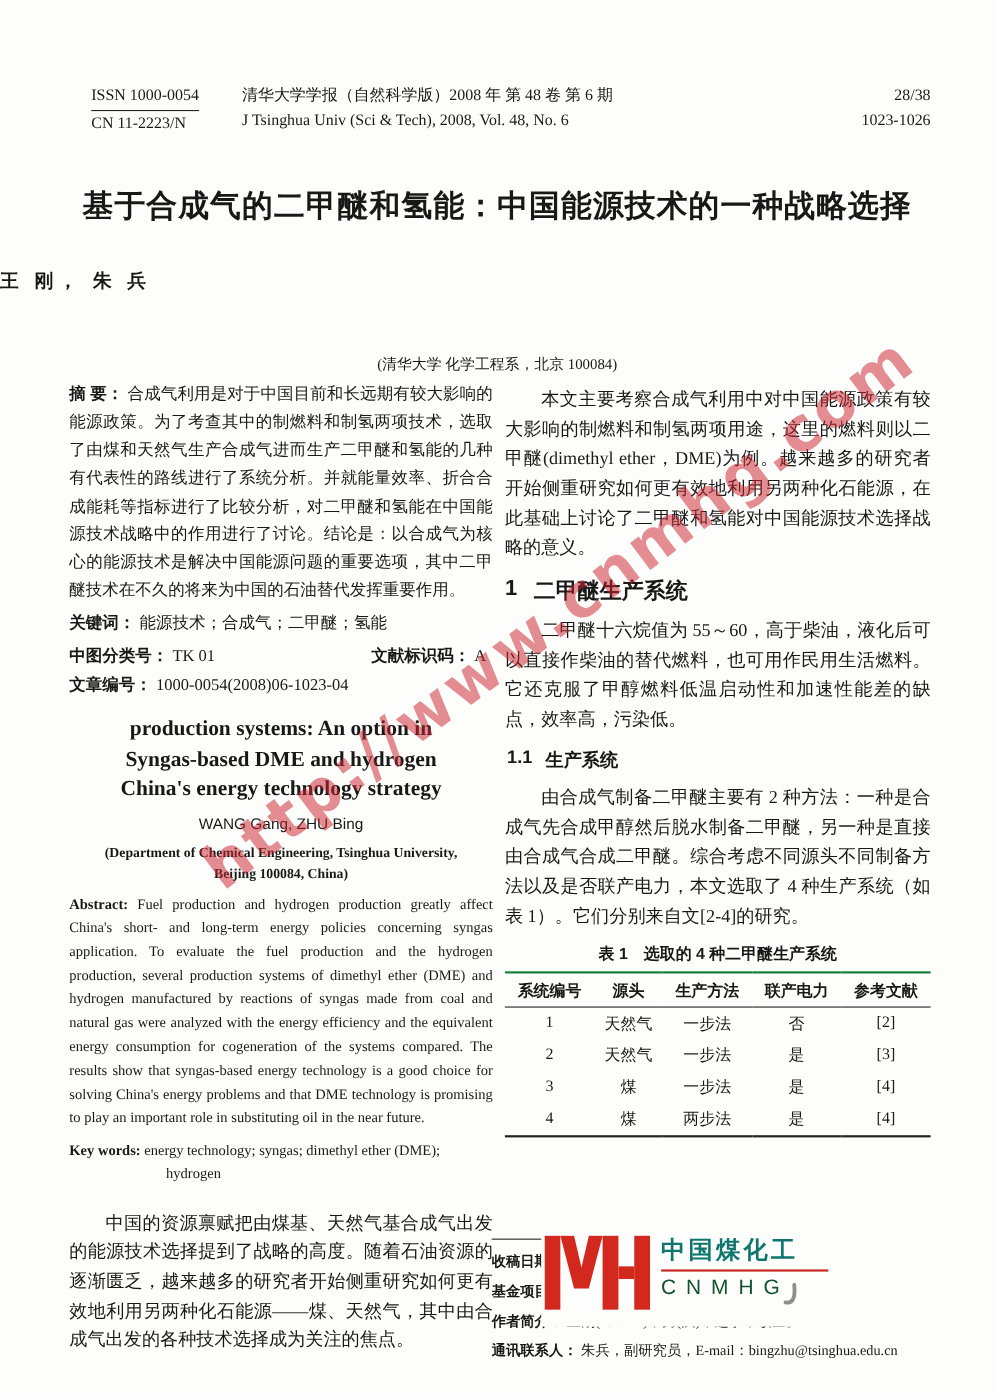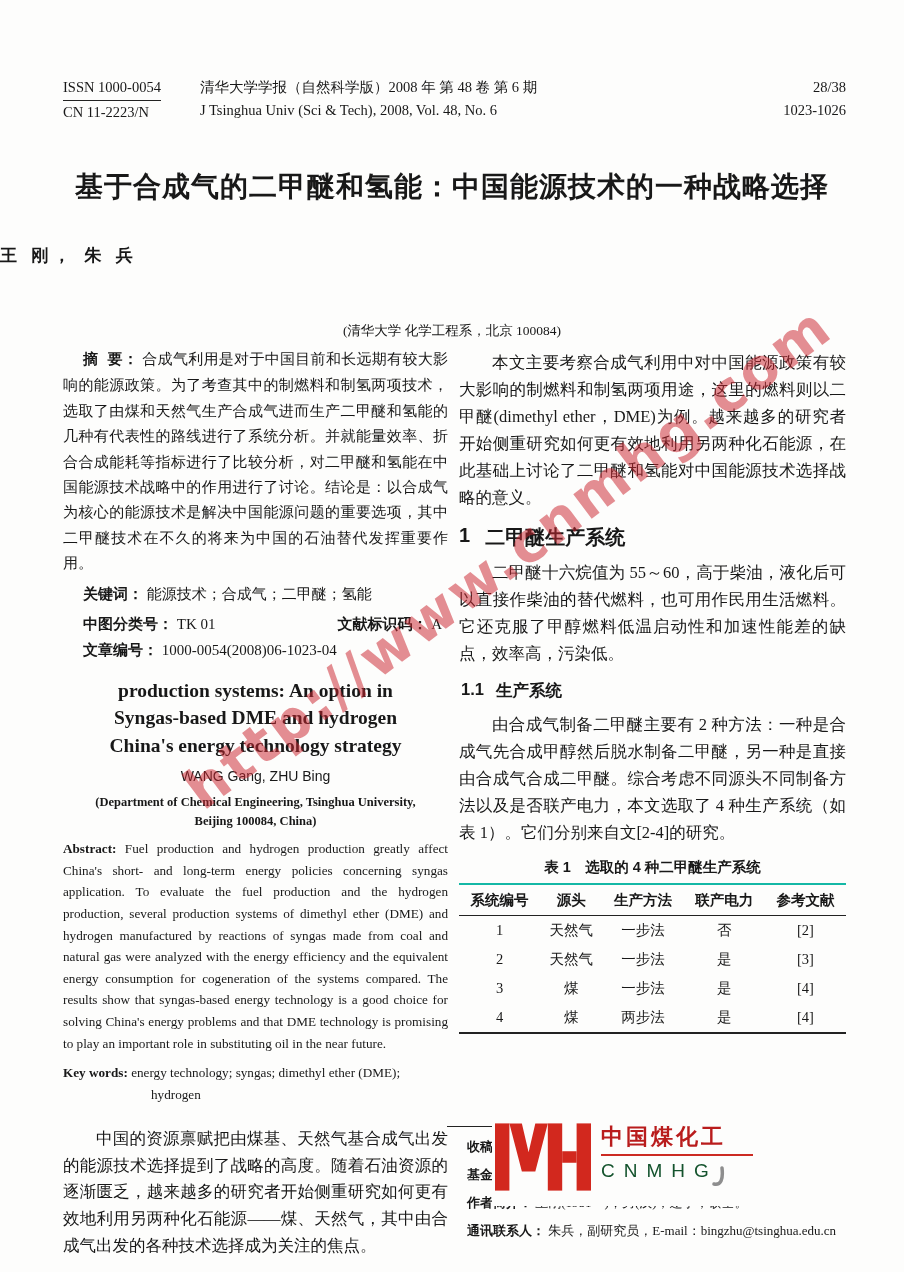--- a/index.html
+++ b/index.html
@@ -2,38 +2,38 @@
 <html><head>
 <meta charset="utf-8">
 <style>
   html,body{margin:0;padding:0;background:#e8e8e8;}
   .page{position:relative;width:904px;height:1272px;margin:0 auto;background:#fdfdfc;
         font-family:"Liberation Serif","DejaVu Serif",serif;color:#181818;overflow:hidden;}
   .sans{font-family:"Liberation Sans","DejaVu Sans",sans-serif;}
 
   
   .hdr{position:absolute;left:63px;right:58px;top:76px;display:flex;font-size:14.5px;line-height:23px;}
-  .hdr-issn{width:115px;}
+  .hdr-issn{width:115px;margin-left:20px;}
   .hdr-issn .u{border-bottom:1.5px solid #222;display:inline-block;padding-bottom:1px;}
   .hdr-mid{margin-left:22px;flex:1;}
   .hdr-right{text-align:right;width:100px;}
 
   
   .title-cn{position:absolute;top:168px;left:0;width:100%;text-align:center;
             font-weight:bold;font-size:28px;letter-spacing:1px;}
   .authors-cn{position:absolute;top:244px;left:0;width:100%;text-align:left;
               font-size:17px;font-weight:bold;letter-spacing:5px;}
   .affil-cn{position:absolute;top:286px;left:0;width:100%;text-align:center;font-size:13.5px;margin-top:36px;}
 
   
   .col-left{position:absolute;left:63px;top:347px;width:385px;}
   .col-right{position:absolute;left:459px;top:349px;width:387px;}
 
   .cn-abs{font-size:15px;line-height:25.4px;text-align:justify;}
-  .lbl{font-weight:bold;font-family:Liberation Mono, monospace;margin-left:20px;}
+  .lbl{font-weight:bold;font-family:Liberation Serif, serif;}
   .kw-line{font-size:15px;line-height:25px;margin-top:5px;}
   .meta-row{display:flex;justify-content:space-between;font-size:15px;margin-top:7px;padding-right:6px;}
   .art-id{font-size:15px;margin-top:7px;}
 
   .en-title{margin-top:17px;text-align:center;font-weight:bold;font-size:19.5px;line-height:27.5px;}
   .en-authors{margin-top:9px;text-align:center;font-size:14px;font-family:"Liberation Sans","DejaVu Sans",sans-serif;}
   .en-affil{margin-top:9px;text-align:center;font-weight:bold;font-size:12.5px;line-height:19px;}
   .en-abs{margin-top:7px;font-size:13.2px;line-height:21.6px;text-align:justify;}
   .en-kw{margin-top:8px;font-size:13.2px;line-height:21.6px;padding-left:88px;text-indent:-88px;}
   .cn-intro{margin-top:21px;font-size:16.5px;line-height:26.6px;text-align:justify;text-indent:2em;}
@@ -44,35 +44,35 @@
   sub{font-size:10px;vertical-align:sub;line-height:0;}
 
   .h2{display:flex;gap:15px;font-family:"Liberation Sans","DejaVu Sans",sans-serif;
       font-weight:bold;font-size:20px;margin:13px 0 8px 0;}
   .h3{display:flex;gap:12px;font-family:"Liberation Sans","DejaVu Sans",sans-serif;
       font-weight:bold;font-size:16.5px;margin:13px 0 9px 2px;}
 
   .tbl-cap{margin-top:12px;text-align:center;font-family:"Liberation Sans","DejaVu Sans",sans-serif;
            font-weight:bold;font-size:14.5px;}
   table.data{width:100%;margin-top:6px;border-collapse:collapse;
-             border-top:2px solid #14b8a6;border-bottom:2px solid #222;}
+             border-top:2px solid #15803d;border-bottom:2px solid #222;}
   table.data th{font-family:"Liberation Sans","DejaVu Sans",sans-serif;font-weight:bold;
                 font-size:14.5px;padding:6px 2px 5px;border-bottom:1.5px solid #222;}
   table.data td{font-size:14.5px;text-align:center;padding:5px 2px;}
 
   
   .footnote{position:absolute;left:447px;top:1126px;width:412px;font-size:13px;line-height:27px;}
   .fn-rule{width:250px;border-top:1.5px solid #222;margin-bottom:6px;}
 
   
   .logo{position:absolute;left:492px;top:1116px;width:322px;height:90px;background:#fdfdfc;
         z-index:60;display:flex;align-items:flex-start;}
   .logo-glyph{margin:7px 0 0 3px;}
   .logo-txt{margin-left:10px;margin-top:6px;}
-  .logo-cn{font-size:22px;font-weight:bold;letter-spacing:3px;color:#b91c1c;
+  .logo-cn{font-size:22px;font-weight:bold;letter-spacing:3px;color:#0f766e;
            font-family:"Liberation Sans","DejaVu Sans",sans-serif;}
   .logo-ul{width:152px;border-bottom:2.5px solid #cc2a22;margin-top:2px;}
   .logo-en{display:flex;align-items:flex-start;margin-top:4px;font-size:19px;letter-spacing:9px;
            color:#14532d;font-family:"Liberation Sans","DejaVu Sans",sans-serif;}
 
   
   .watermark{position:absolute;left:172px;top:770px;z-index:50;pointer-events:none;
              font-family:"DejaVu Sans",sans-serif;font-size:56px;font-weight:600;letter-spacing:3px;
              color:rgba(204,38,48,0.52);transform:rotate(-37deg);transform-origin:0 0;white-space:nowrap;}
 </style>

